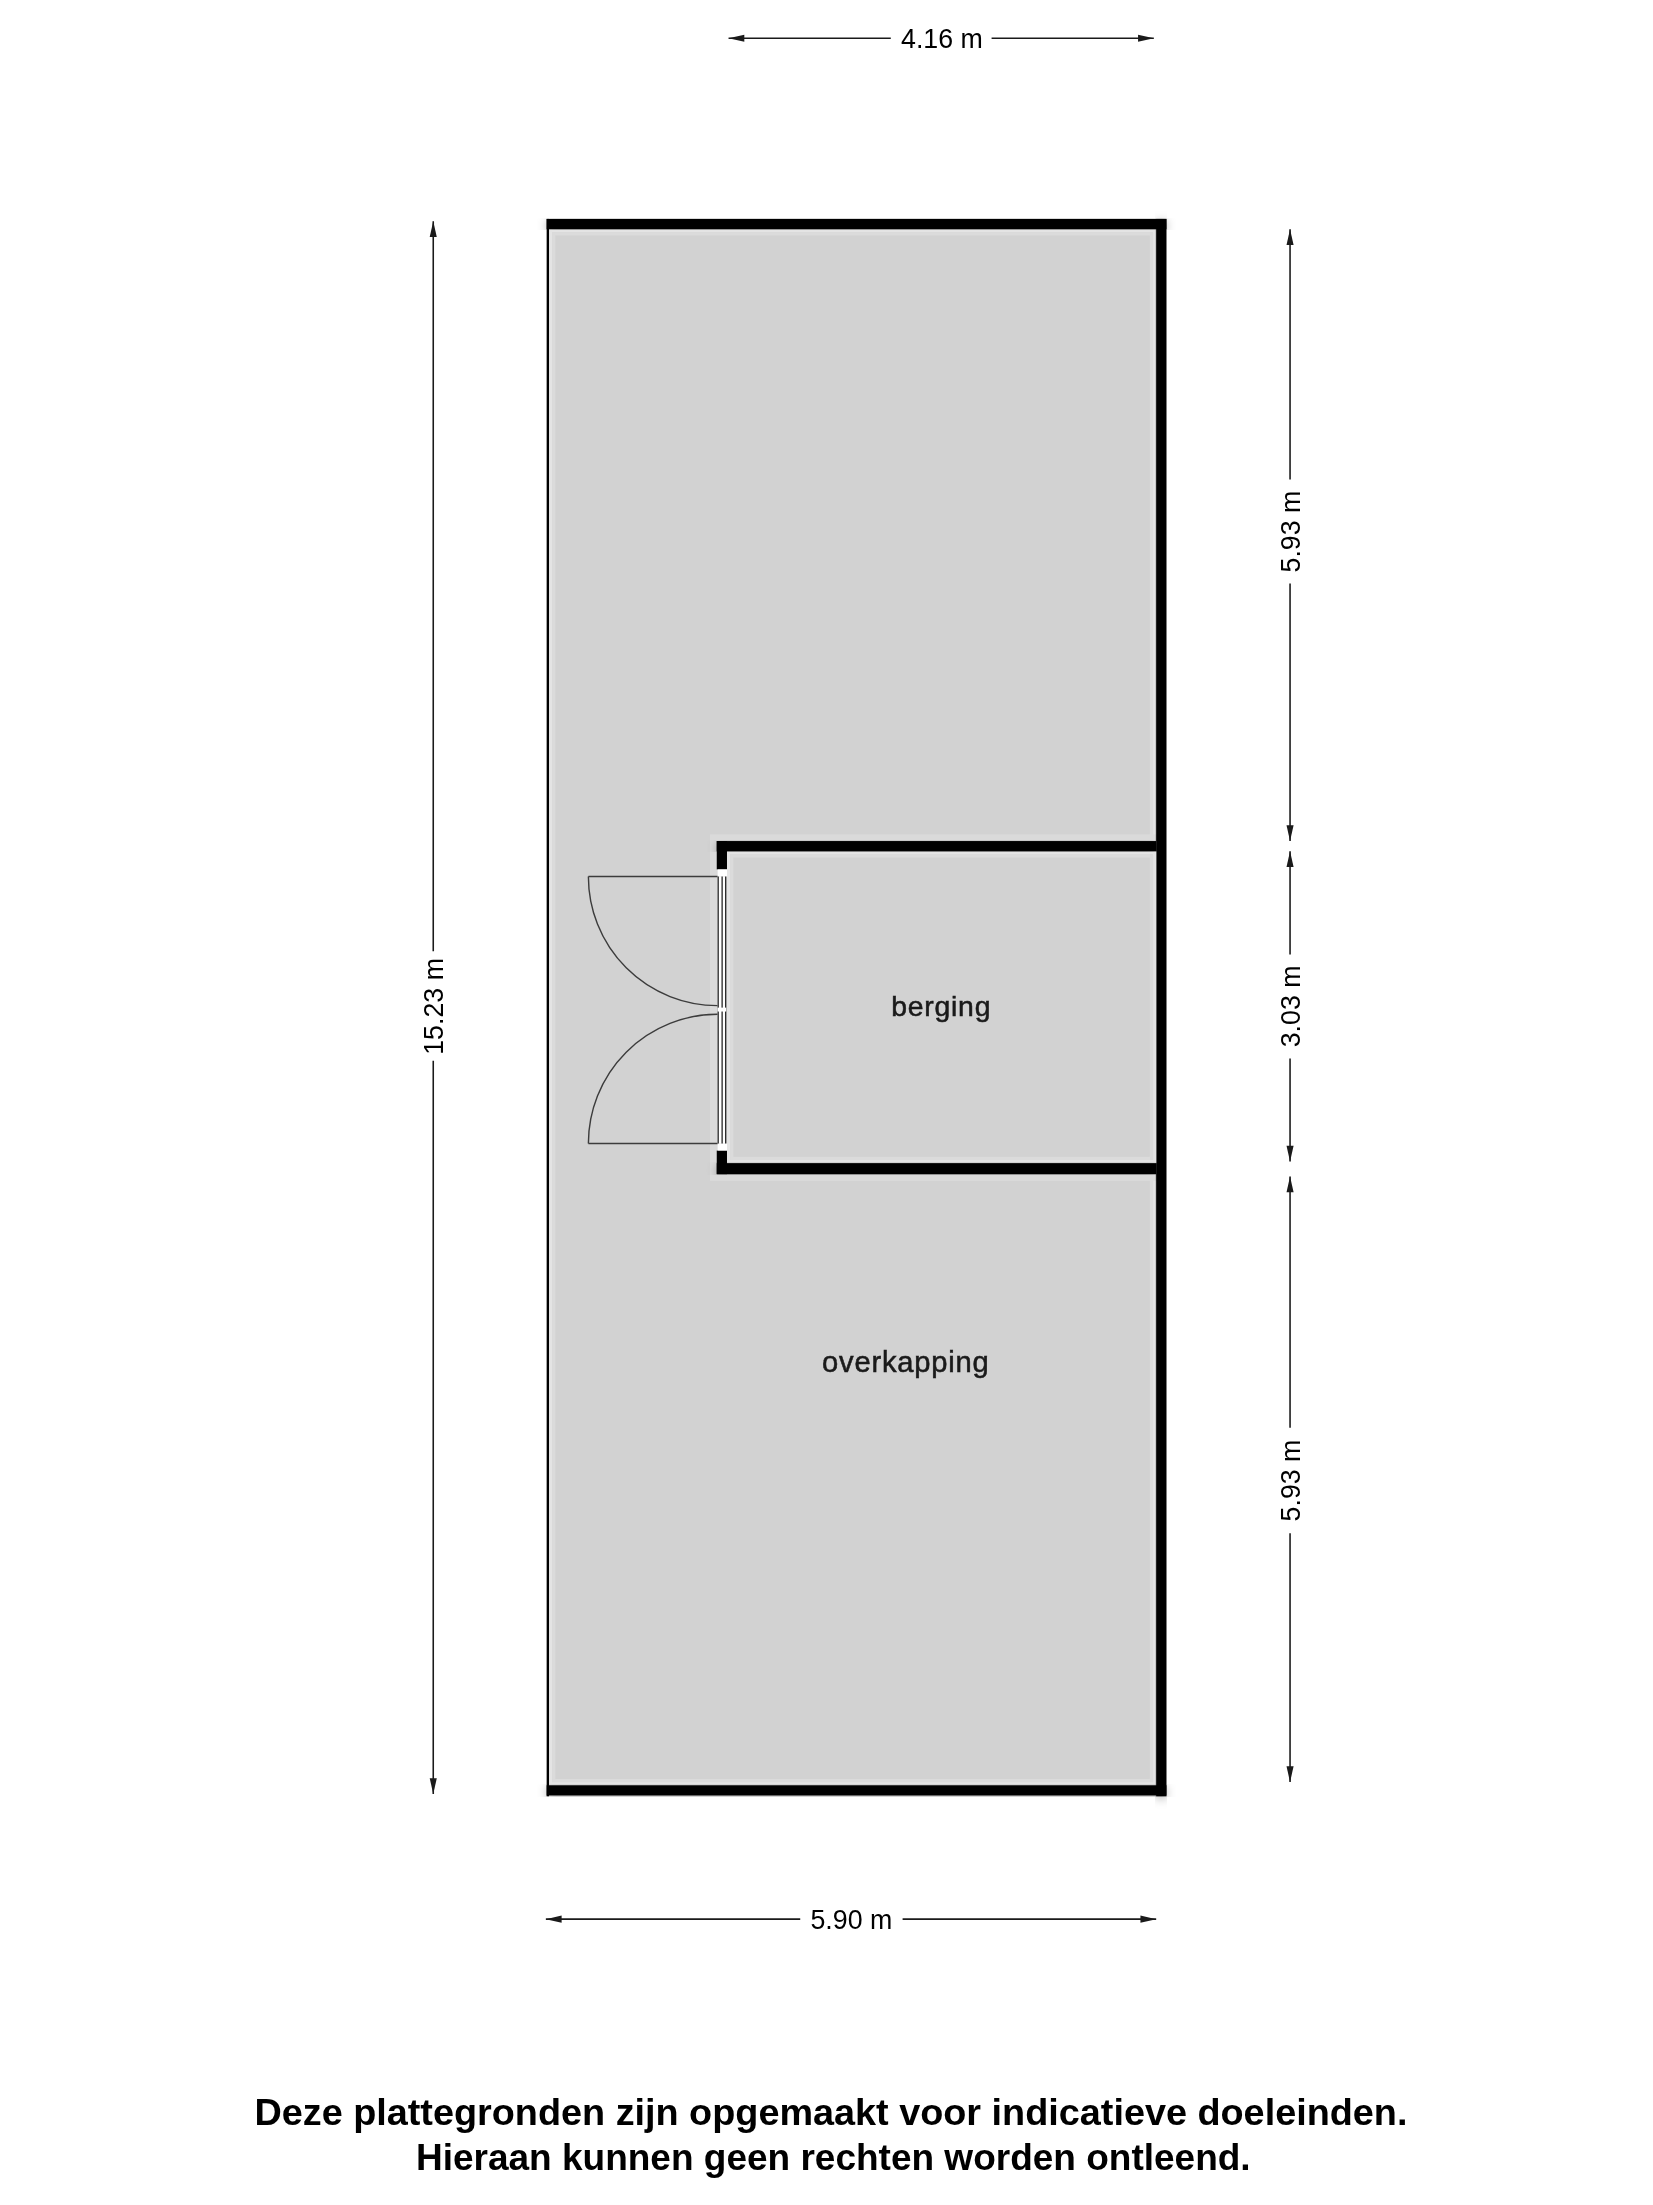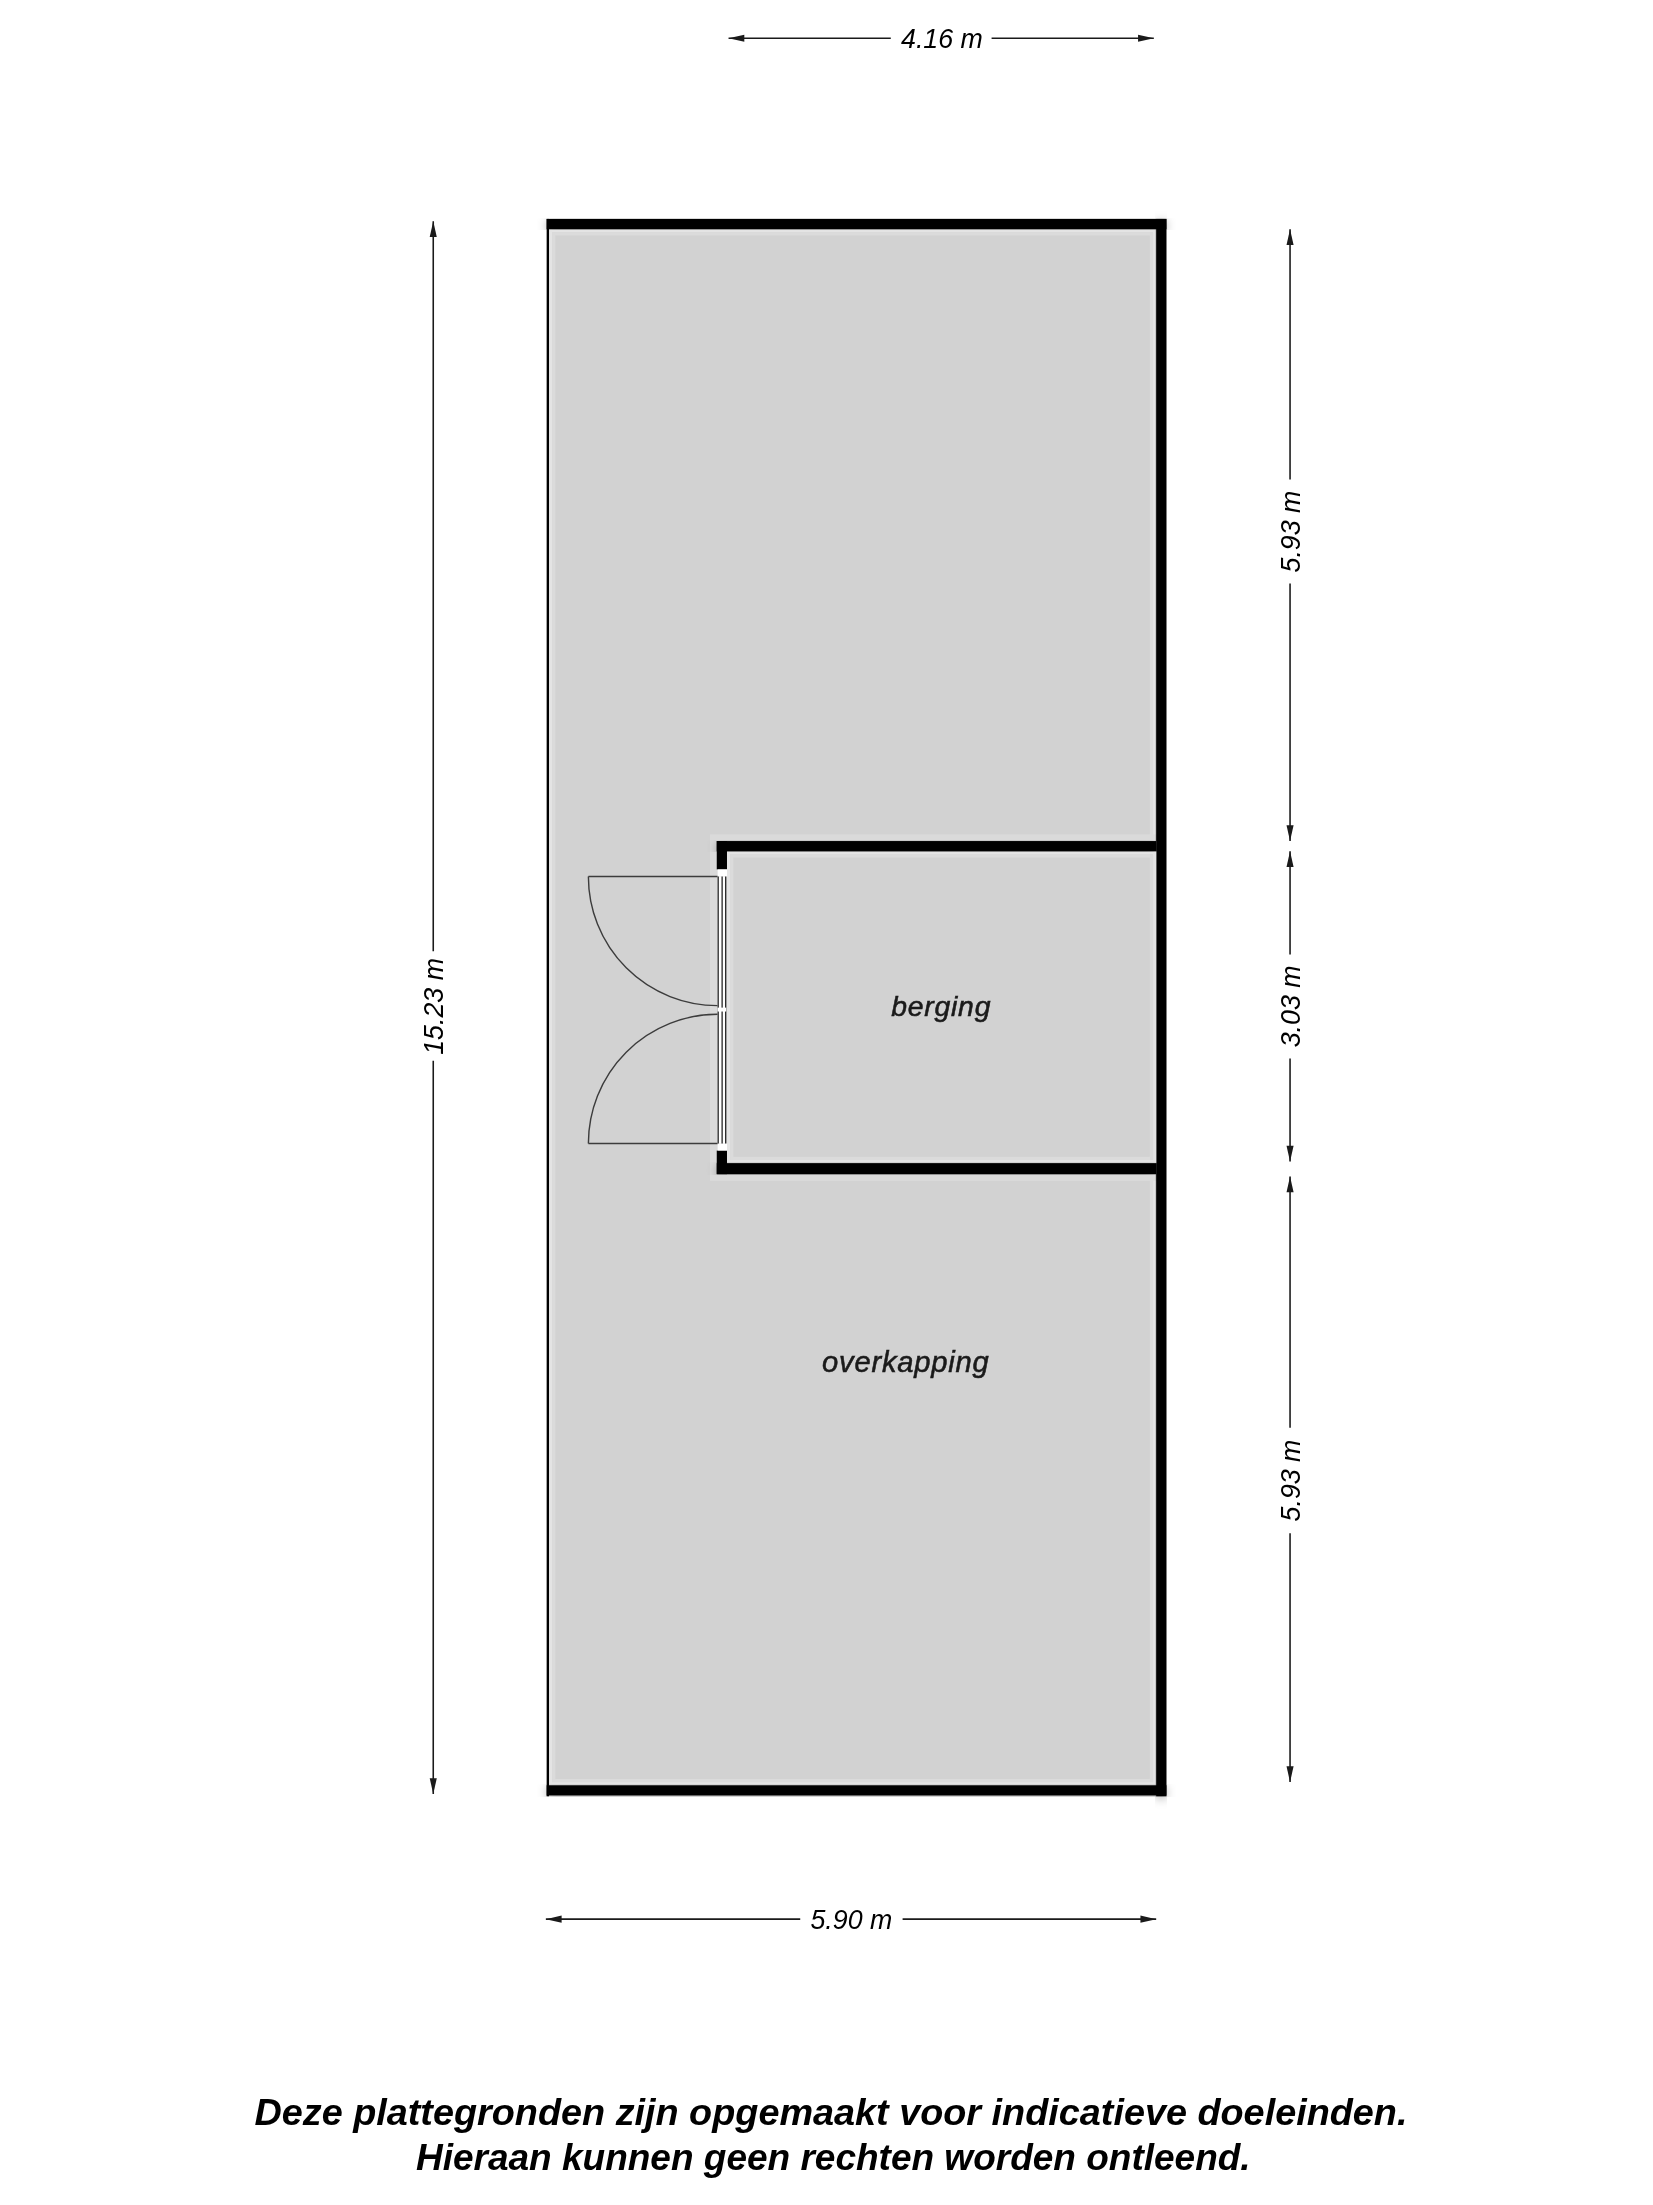--- a/index.html
+++ b/index.html
@@ -1,17 +1,17 @@
 <!DOCTYPE html>
 <html style="font-size:12.6px"><head>
 <meta charset="utf-8">
 <style>
   html,body{margin:0;padding:0;background:#ffffff;}
   .page{position:relative;width:1654px;height:2205px;background:#ffffff;overflow:hidden;
-        font-family:"Liberation Sans", sans-serif;font-style:italic;}
+        font-family:"Liberation Sans", sans-serif;}
   svg{position:absolute;left:0;top:0;}
 </style>
 </head>
 <body>
 <div class="page">
 <svg width="1654" height="2205" viewBox="0 0 2100 2800">
   <defs>
     <filter id="wallshadow" x="-5%" y="-5%" width="110%" height="110%">
       <feDropShadow dx="0" dy="3" stdDeviation="6" flood-color="#000000" flood-opacity="0.30"></feDropShadow>
     </filter>

